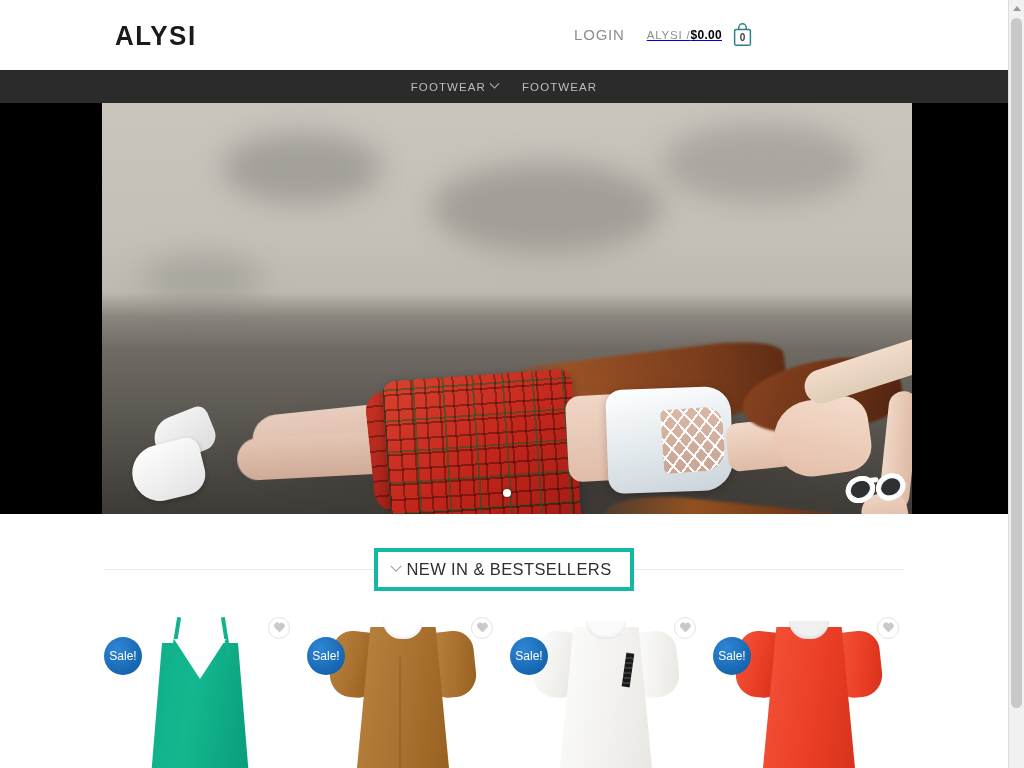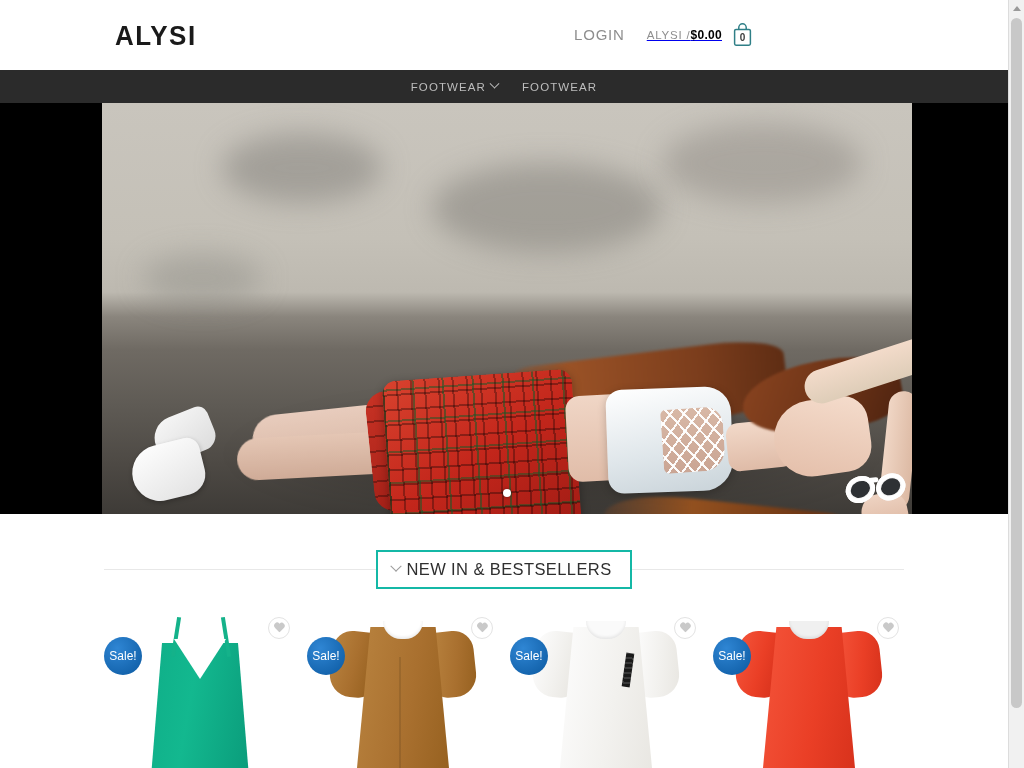--- a/index.html
+++ b/index.html
@@ -418,21 +418,21 @@
   #heading-rule {
     position: absolute;
     left: 0; right: 0;
     top: 18px;
     height: 1px;
     background: #e8e8e8;
   }
   #heading-box {
     position: relative;
     background: #ffffff;
-    border: 2px solid #14b8a6;
+    border: 4px solid #14b8a6;
     padding: 8px 18px 8px 14px;
     display: flex;
     align-items: center;
     gap: 6px;
     z-index: 2;
   }
   #heading-chev {
     display: inline-block;
     width: 8px; height: 8px;
     border-right: 1.3px solid #9b9b9b;

